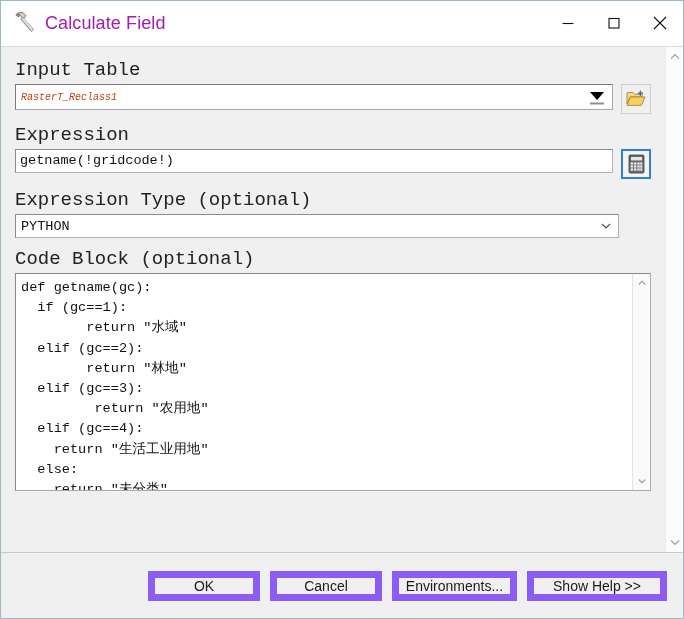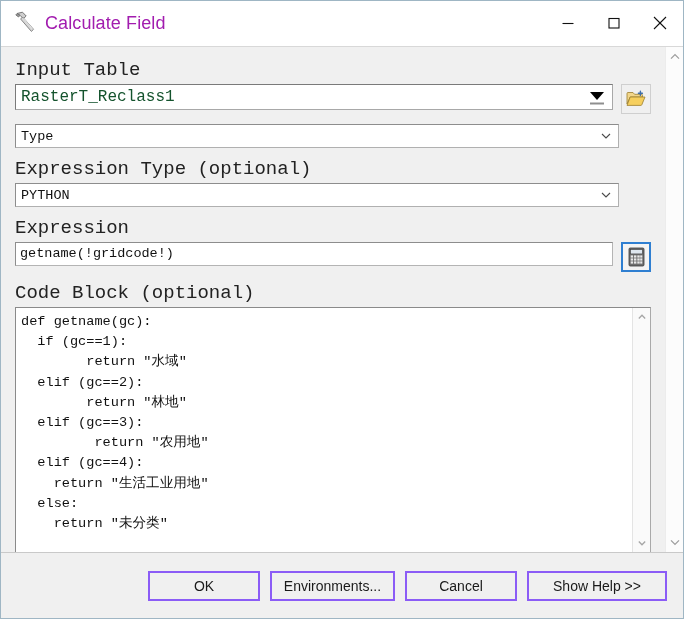--- a/index.html
+++ b/index.html
@@ -153,25 +153,26 @@
     border: 1px solid #a8a8a8;
     border-top: 1px solid #7a7a7a;
     border-left: 1px solid #7a7a7a;
     display: flex;
     align-items: center;
     position: relative;
   }
   .combo-classic .val {
     flex: 1 1 auto;
     font-family: "Liberation Mono", monospace;
-    font-size: 16px;
-    color: #14532d;
+    font-size: 10px;
+    color: #c2410c;
     padding-left: 5px;
     white-space: nowrap;
     overflow: hidden;
+    font-style: italic;
   }
   .combo-classic .caret-filled {
     width: 30px;
     height: 100%;
     display:flex;
     align-items:center;
     justify-content:center;
     flex: 0 0 auto;
   }
 
@@ -218,21 +219,21 @@
     justify-content: center;
   }
   .side-btn.focused {
     border: 2px solid #2f7fd1;
     background: #f4f4f4;
   }
 
   
   .codebox {
     margin-top: 1px;
-    height: 246px;
+    height: 218px;
     box-sizing: border-box;
     background: #ffffff;
     border: 1px solid #a9a9a9;
     border-top-color: #8a8a8a;
     border-left-color: #8a8a8a;
     display: flex;
     overflow: hidden;
   }
   .codearea {
     flex: 1 1 auto;
@@ -270,21 +271,21 @@
     display: flex;
     align-items: center;
     justify-content: flex-end;
     padding-right: 16px;
     box-sizing: border-box;
   }
   .btn {
     height: 30px;
     box-sizing: border-box;
     background: #f0f0f0;
-    border: 2px solid #8b5cf6;
+    border: 7px solid #8b5cf6;
     font-family: "Liberation Sans", sans-serif;
     font-size: 14px;
     color: #1a1a1a;
     margin-left: 10px;
     padding: 0 14px;
     display: flex;
     align-items: center;
     justify-content: center;
     white-space: nowrap;
   }
@@ -348,44 +349,20 @@
             <svg width="20" height="18" viewBox="0 0 20 18">
               <path d="M1 3.5 A1 1 0 0 1 2 2.5 L7 2.5 L8.6 4.3 L15.5 4.3 A1 1 0 0 1 16.5 5.3 L16.5 7 L4.2 7 L1 14 Z" fill="#f2d68a" stroke="#9b7d2e" stroke-width="0.8" stroke-linejoin="round"></path>
               <path d="M4.2 7 L19 7 L15.8 14.8 A1 1 0 0 1 14.9 15.4 L1 15.4 L4.2 7 Z" fill="#f6cf5e" stroke="#9b7d2e" stroke-width="0.8" stroke-linejoin="round"></path>
               <path d="M14.4 1.2 L14.4 5.2 M12.4 3.2 L16.4 3.2" stroke="#3f6ea8" stroke-width="1.4" stroke-linecap="round"></path>
             </svg>
           </div>
         </div>
       </div>
 
       <div class="row">
-        <div class="field-line" style="padding-right:32px;">
-          <div class="combo-modern">
-            <div class="val">Type</div>
-            <div class="caret-thin">
-              <svg width="12" height="12" viewBox="0 0 12 12">
-                <polyline points="2,4 6,8 10,4" fill="none" stroke="#4a4a4a" stroke-width="1.1"></polyline>
-              </svg>
-            </div>
-          </div>
-        </div>
-      </div>
-
-      <div class="row">
-        <div class="label">Expression Type (optional)</div>
-        <div class="field-line" style="padding-right:32px;">
-          <div class="combo-modern">
-            <div class="val">PYTHON</div>
-            <div class="caret-thin">
-              <svg width="12" height="12" viewBox="0 0 12 12">
-                <polyline points="2,4 6,8 10,4" fill="none" stroke="#4a4a4a" stroke-width="1.1"></polyline>
-              </svg>
-            </div>
-          </div>
-        </div>
       </div>
 
       <div class="row">
         <div class="label">Expression</div>
         <div class="field-line">
           <div class="textbox">getname(!gridcode!)</div>
           <div class="side-btn focused">
             <svg width="17" height="20" viewBox="0 0 17 20">
               <rect x="1" y="1" width="15" height="18" rx="1.2" fill="#6f6f6f" stroke="#3a3a3a" stroke-width="0.8"></rect>
               <rect x="2.7" y="2.7" width="11.6" height="4.2" fill="#dfe7ef" stroke="#3a3a3a" stroke-width="0.5"></rect>
@@ -397,20 +374,34 @@
                 <rect x="2.7" y="11.4" width="2.4" height="2.2"></rect>
                 <rect x="6.0" y="11.4" width="2.4" height="2.2"></rect>
                 <rect x="9.3" y="11.4" width="2.4" height="2.2"></rect>
                 <rect x="12.2" y="11.4" width="2.1" height="2.2"></rect>
                 <rect x="2.7" y="14.4" width="2.4" height="2.2"></rect>
                 <rect x="6.0" y="14.4" width="2.4" height="2.2"></rect>
                 <rect x="9.3" y="14.4" width="2.4" height="2.2"></rect>
                 <rect x="12.2" y="14.4" width="2.1" height="2.2"></rect>
               </g>
             </svg>
+          </div>
+        </div>
+      </div>
+
+      <div class="row">
+        <div class="label">Expression Type (optional)</div>
+        <div class="field-line" style="padding-right:32px;">
+          <div class="combo-modern">
+            <div class="val">PYTHON</div>
+            <div class="caret-thin">
+              <svg width="12" height="12" viewBox="0 0 12 12">
+                <polyline points="2,4 6,8 10,4" fill="none" stroke="#4a4a4a" stroke-width="1.1"></polyline>
+              </svg>
+            </div>
           </div>
         </div>
       </div>
 
       <div class="row" style="margin-bottom:0;">
         <div class="label">Code Block (optional)</div>
         <div class="codebox">
           <div class="codearea">def getname(gc):
   if (gc==1):
         return ″水域″
@@ -450,18 +441,18 @@
       <div class="arrow">
         <svg width="12" height="12" viewBox="0 0 12 12">
           <polyline points="2,4.4 6,8.4 10,4.4" fill="none" stroke="#9e9e9e" stroke-width="1.3"></polyline>
         </svg>
       </div>
     </div>
   </div>
 
   <div class="footer">
     <div class="btn btn-ok">OK</div>
+    <div class="btn btn-cancel">Cancel</div>
     <div class="btn btn-env">Environments...</div>
-    <div class="btn btn-cancel">Cancel</div>
     <div class="btn btn-help">Show Help &gt;&gt;</div>
   </div>
 
 </div>
 
 </body></html>

